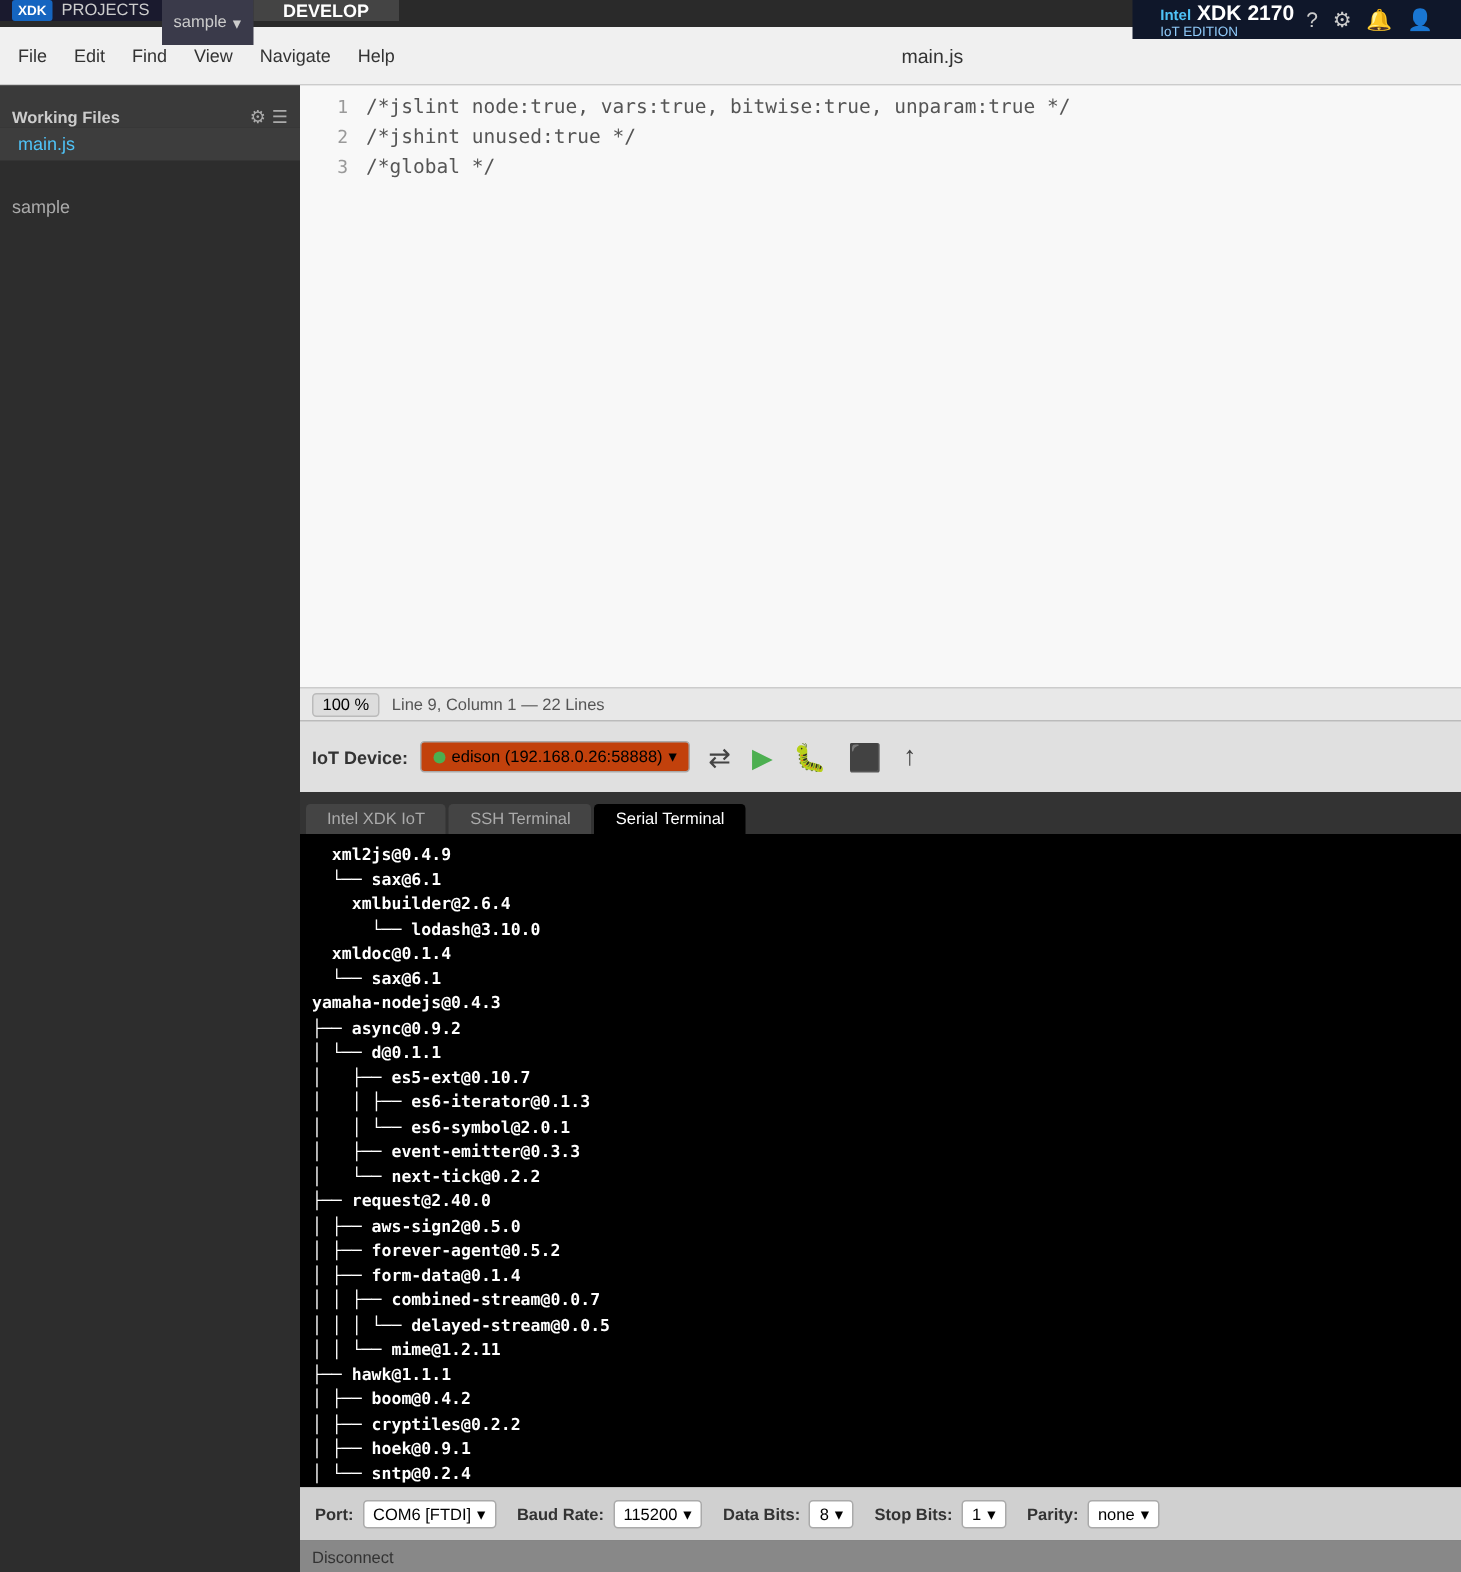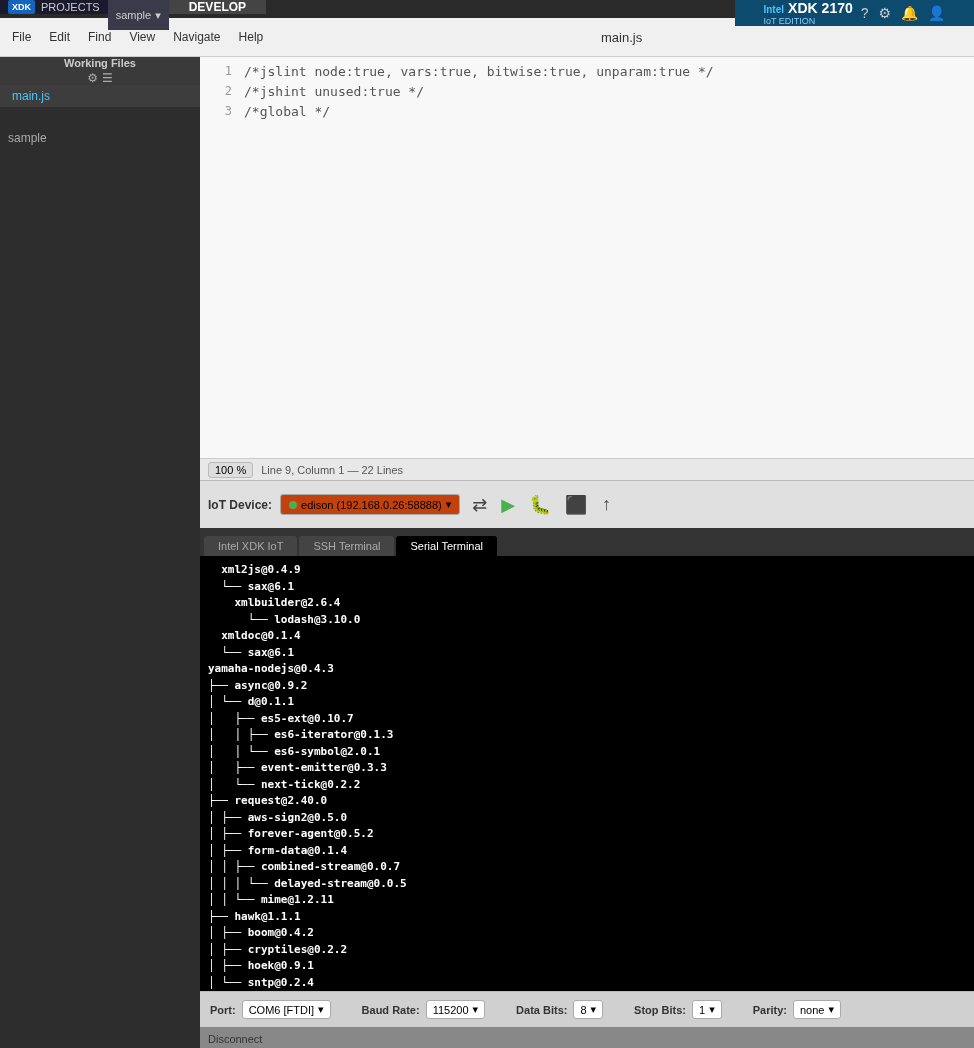--- a/index.html
+++ b/index.html
@@ -50,22 +50,22 @@
       font-weight: bold;
       padding: 0 20px;
       display: flex;
       align-items: center;
       cursor: pointer;
     }
     .top-bar-right {
       margin-left: auto;
       display: flex;
       align-items: center;
-      background: #0c4a6e;
-      padding: 0 28px;
+      background: #0f172a;
+      padding: 0 18px;
       gap: 8px;
     }
     .intel-badge {
       color: #4fc3f7;
       font-size: 10px;
       font-weight: bold;
     }
     .top-icons {
       display: flex;
       gap: 10px;
@@ -102,26 +102,25 @@
     
     .sidebar {
       width: 200px;
       background: #2d2d2d;
       flex-shrink: 0;
       display: flex;
       flex-direction: column;
     }
     .sidebar-header {
       display: flex;
-      align-items: center;
+      align-items: flex-end;
       justify-content: space-between;
       padding: 0 8px;
       background: #3a3a3a;
       height: 28px;
-      flex-direction: column;
     }
     .sidebar-title {
       color: #ccc;
       font-size: 11px;
       font-weight: bold;
     }
     .sidebar-icons {
       display: flex;
       gap: 4px;
     }
@@ -287,21 +286,21 @@
     }
     .t-white { color: #fff; }
 
     
     .bottom-bar {
       display: flex;
       align-items: center;
       background: #d0d0d0;
       height: 36px;
       padding: 0 10px;
-      gap: 31px;
+      gap: 14px;
       border-top: 1px solid #bbb;
     }
     .port-group {
       display: flex;
       align-items: center;
       gap: 6px;
     }
     .port-label {
       font-size: 11px;
       font-weight: bold;

